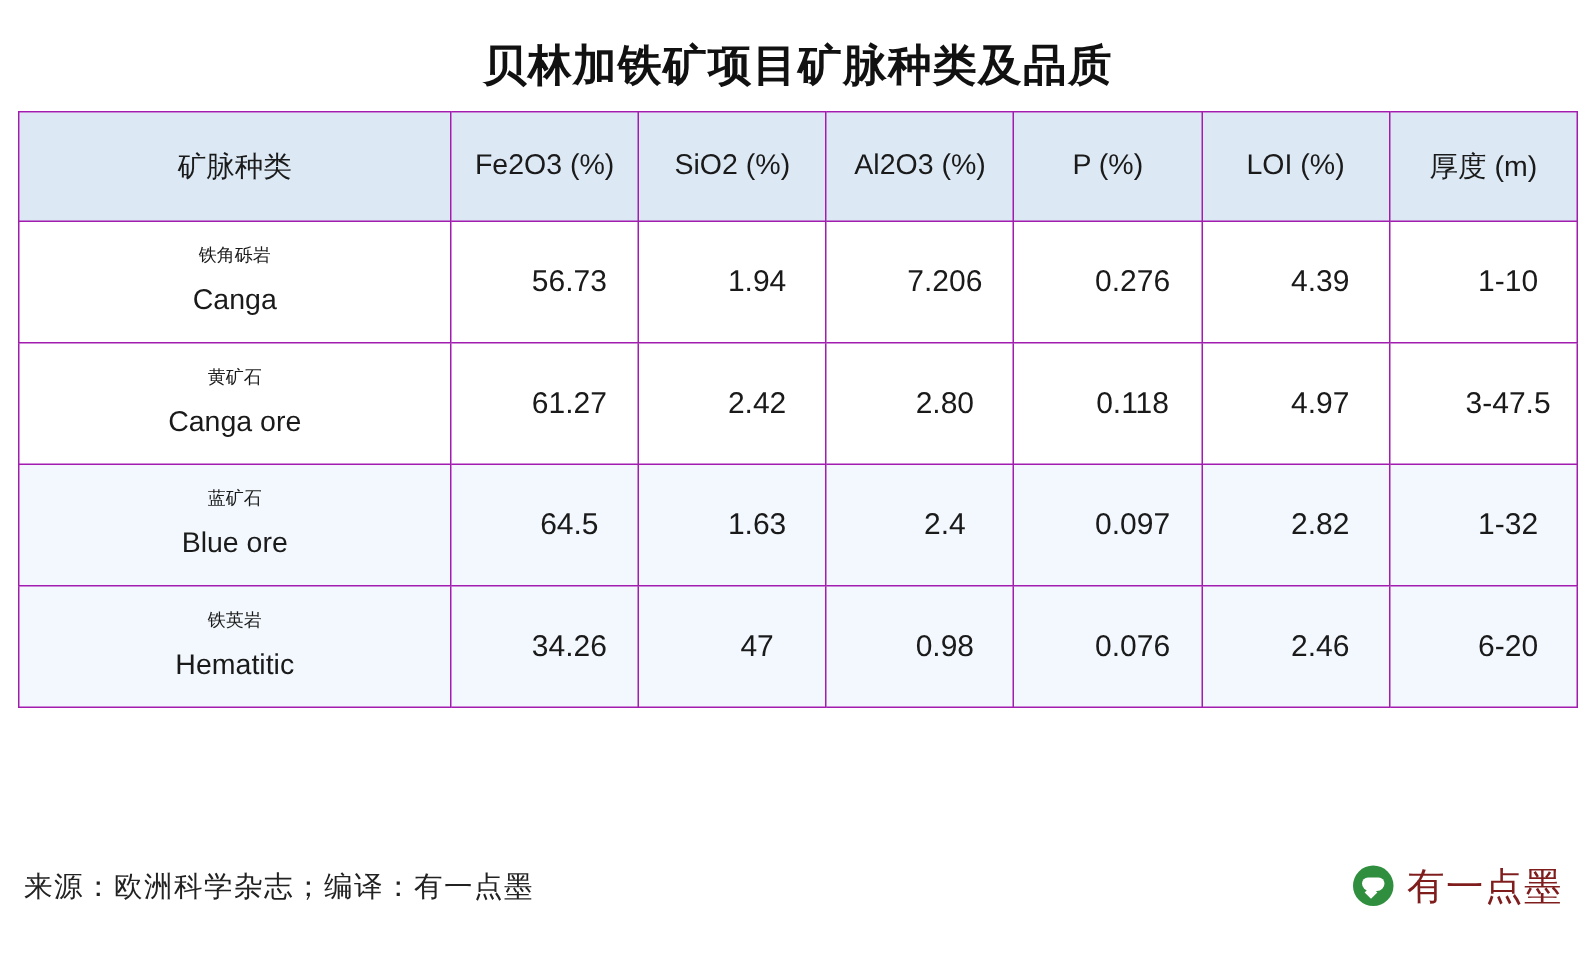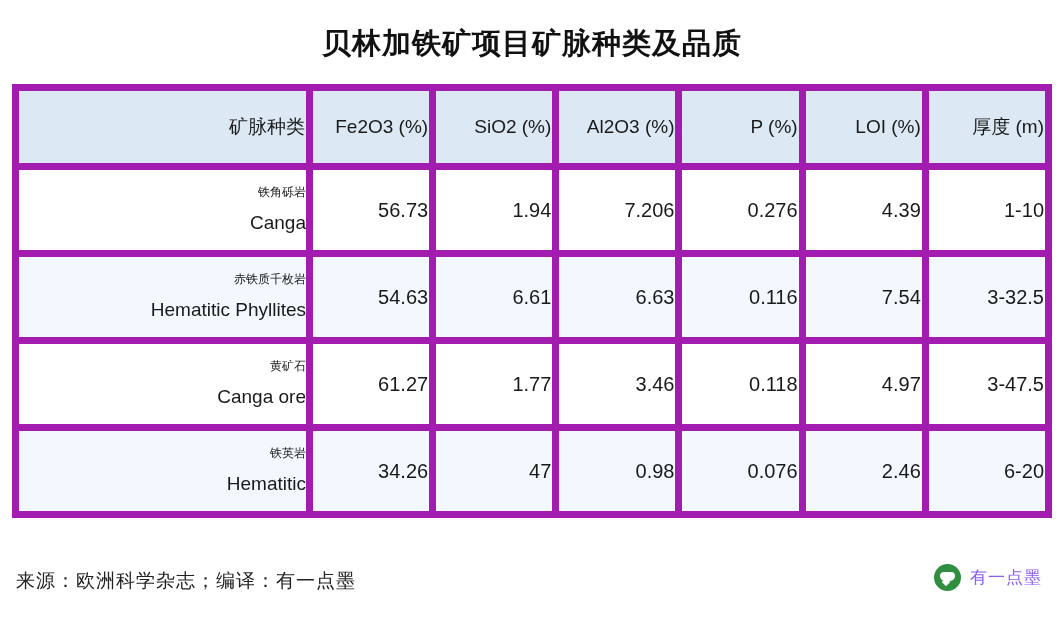--- a/index.html
+++ b/index.html
@@ -20,33 +20,33 @@
     height: 640px;
     box-sizing: border-box;
   }
   .title {
     text-align: center;
     font-size: 29px;
     font-weight: bold;
     letter-spacing: 1px;
     color: #111111;
     padding-top: 24px;
-    padding-bottom: 20px;
+    padding-bottom: 10px;
     font-family: "DejaVu Sans", "Liberation Sans", sans-serif;
   }
   table.data-table {
     border-collapse: collapse;
     width: 1040px;
     margin: 0 12px;
     table-layout: fixed;
   }
   table.data-table th,
   table.data-table td {
-    border: 7px solid #a21caf;
-    text-align: right;
+    border: 1px solid #a21caf;
+    text-align: center;
     vertical-align: middle;
     color: #1a1a1a;
   }
   thead th {
     background: #dce9f5;
     height: 70px;
     font-weight: normal;
     font-size: 19px;
   }
   thead th.col-name {
@@ -71,21 +71,21 @@
   }
   .en {
     display: block;
     font-size: 19px;
     margin-top: 11px;
   }
   .footer {
     position: absolute;
     left: 0;
     right: 0;
-    bottom: 16px;
+    bottom: 6px;
     height: 78px;
   }
   .source {
     position: absolute;
     left: 16px;
     top: 22px;
     font-size: 19px;
     color: #222222;
     letter-spacing: 1px;
   }
@@ -119,22 +119,22 @@
     content: "";
     position: absolute;
     left: 9px;
     top: 15px;
     width: 6px;
     height: 6px;
     background: #ffffff;
     transform: rotate(45deg);
   }
   .brand-name {
-    font-size: 17px;
-    color: #8b5cf6;
+    font-size: 25px;
+    color: #7f1d1d;
     letter-spacing: 1px;
   }
 </style>
 </head>
 <body>
 
 <div class="page">
 
   <div class="title">贝林加铁矿项目矿脉种类及品质</div>
 
@@ -156,43 +156,43 @@
           <span class="cn">铁角砾岩</span>
           <span class="en">Canga</span>
         </td>
         <td>56.73</td>
         <td>1.94</td>
         <td>7.206</td>
         <td>0.276</td>
         <td>4.39</td>
         <td>1-10</td>
       </tr>
-      <tr class="alt">
-        <td class="name-cell">
-          <span class="cn">赤铁质千枚岩</span>
-          <span class="en">Hematitic Phyllites</span>
-        </td>
-        <td>54.63</td>
-        <td>6.61</td>
-        <td>6.63</td>
-        <td>0.116</td>
-        <td>7.54</td>
-        <td>3-32.5</td>
-      </tr>
       <tr>
         <td class="name-cell">
           <span class="cn">黄矿石</span>
           <span class="en">Canga ore</span>
         </td>
         <td>61.27</td>
-        <td>1.77</td>
-        <td>3.46</td>
+        <td>2.42</td>
+        <td>2.80</td>
         <td>0.118</td>
         <td>4.97</td>
         <td>3-47.5</td>
+      </tr>
+      <tr class="alt">
+        <td class="name-cell">
+          <span class="cn">蓝矿石</span>
+          <span class="en">Blue ore</span>
+        </td>
+        <td>64.5</td>
+        <td>1.63</td>
+        <td>2.4</td>
+        <td>0.097</td>
+        <td>2.82</td>
+        <td>1-32</td>
       </tr>
       <tr class="alt">
         <td class="name-cell">
           <span class="cn">铁英岩</span>
           <span class="en">Hematitic</span>
         </td>
         <td>34.26</td>
         <td>47</td>
         <td>0.98</td>
         <td>0.076</td>

